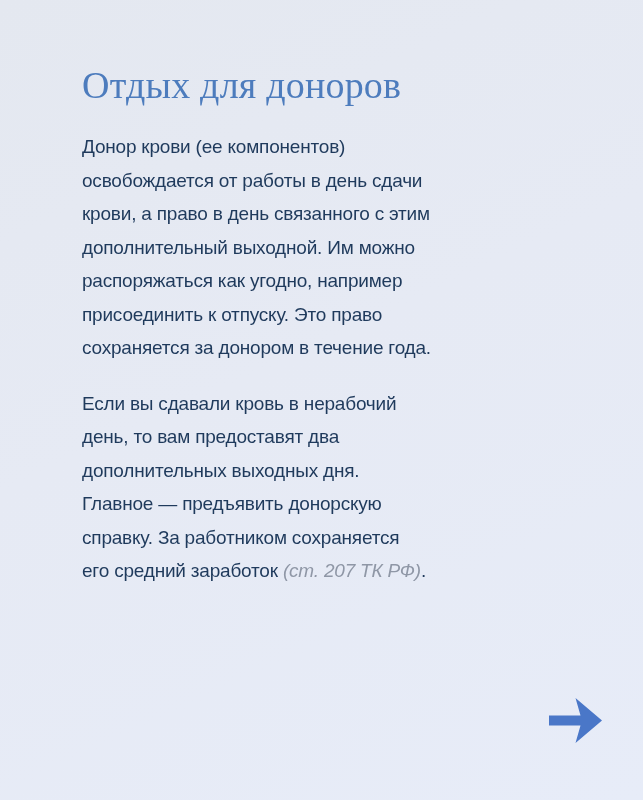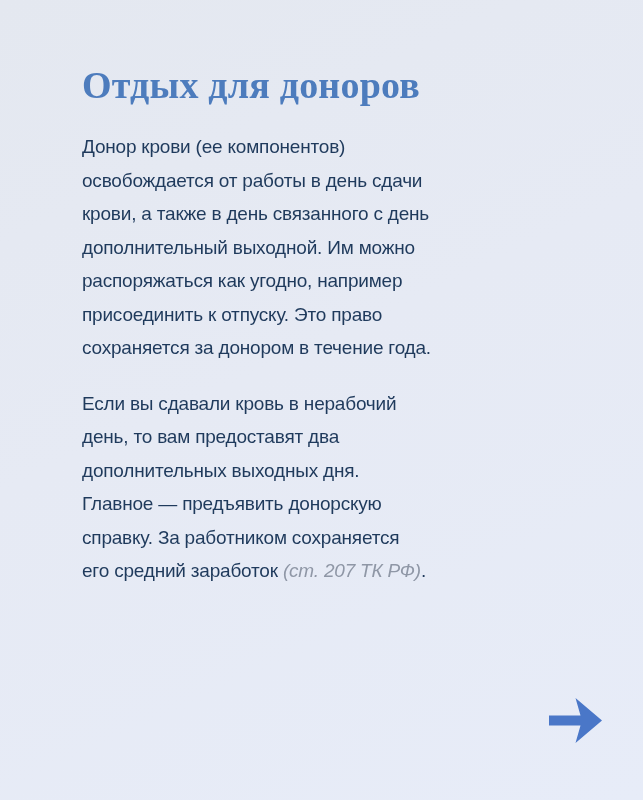--- a/index.html
+++ b/index.html
@@ -21,21 +21,21 @@
   .content {
     position: absolute;
     left: 82px;
     top: 0;
     width: 540px;
   }
   .title {
     margin: 0;
     padding-top: 64px;
     font-family: "Liberation Serif", "DejaVu Serif", serif;
-    font-weight: 700;
+    font-weight: 400;
     font-size: 38px;
     line-height: 42px;
     color: #4d7cbd;
     letter-spacing: 0.2px;
     white-space: nowrap;
   }
   .paragraph {
     margin: 0;
     color: #1f3a5c;
     font-size: 19px;
@@ -67,21 +67,21 @@
 <body>
 
 <div class="card">
   <div class="content">
 
     <h1 class="title">Отдых для доноров</h1>
 
     <div class="paragraph paragraph-1">
       <div class="text-line">Донор крови (ее компонентов)</div>
       <div class="text-line">освобождается от работы в день сдачи</div>
-      <div class="text-line">крови, а также в день связанного с день</div>
+      <div class="text-line">крови, а право в день связанного с этим</div>
       <div class="text-line">дополнительный выходной. Им можно</div>
       <div class="text-line">распоряжаться как угодно, например</div>
       <div class="text-line">присоединить к отпуску. Это право</div>
       <div class="text-line">сохраняется за донором в течение года.</div>
     </div>
 
     <div class="paragraph paragraph-2">
       <div class="text-line">Если вы сдавали кровь в нерабочий</div>
       <div class="text-line">день, то вам предоставят два</div>
       <div class="text-line">дополнительных выходных дня.</div>

